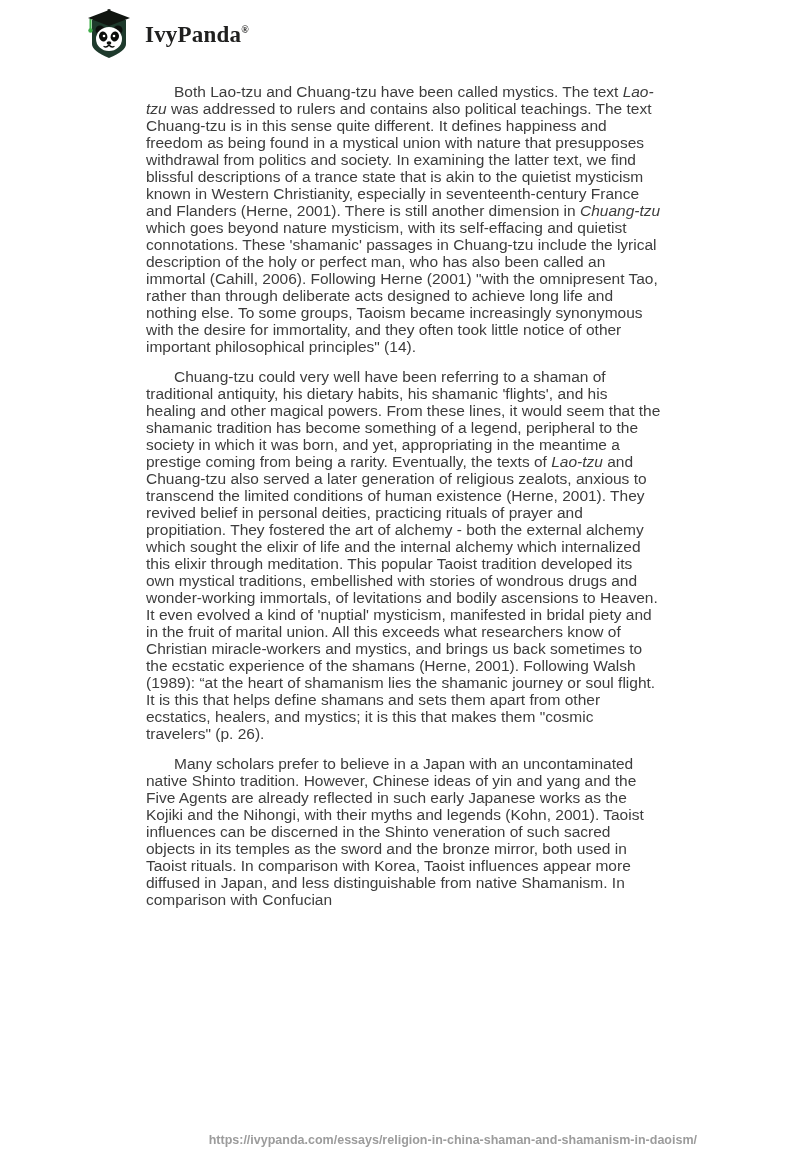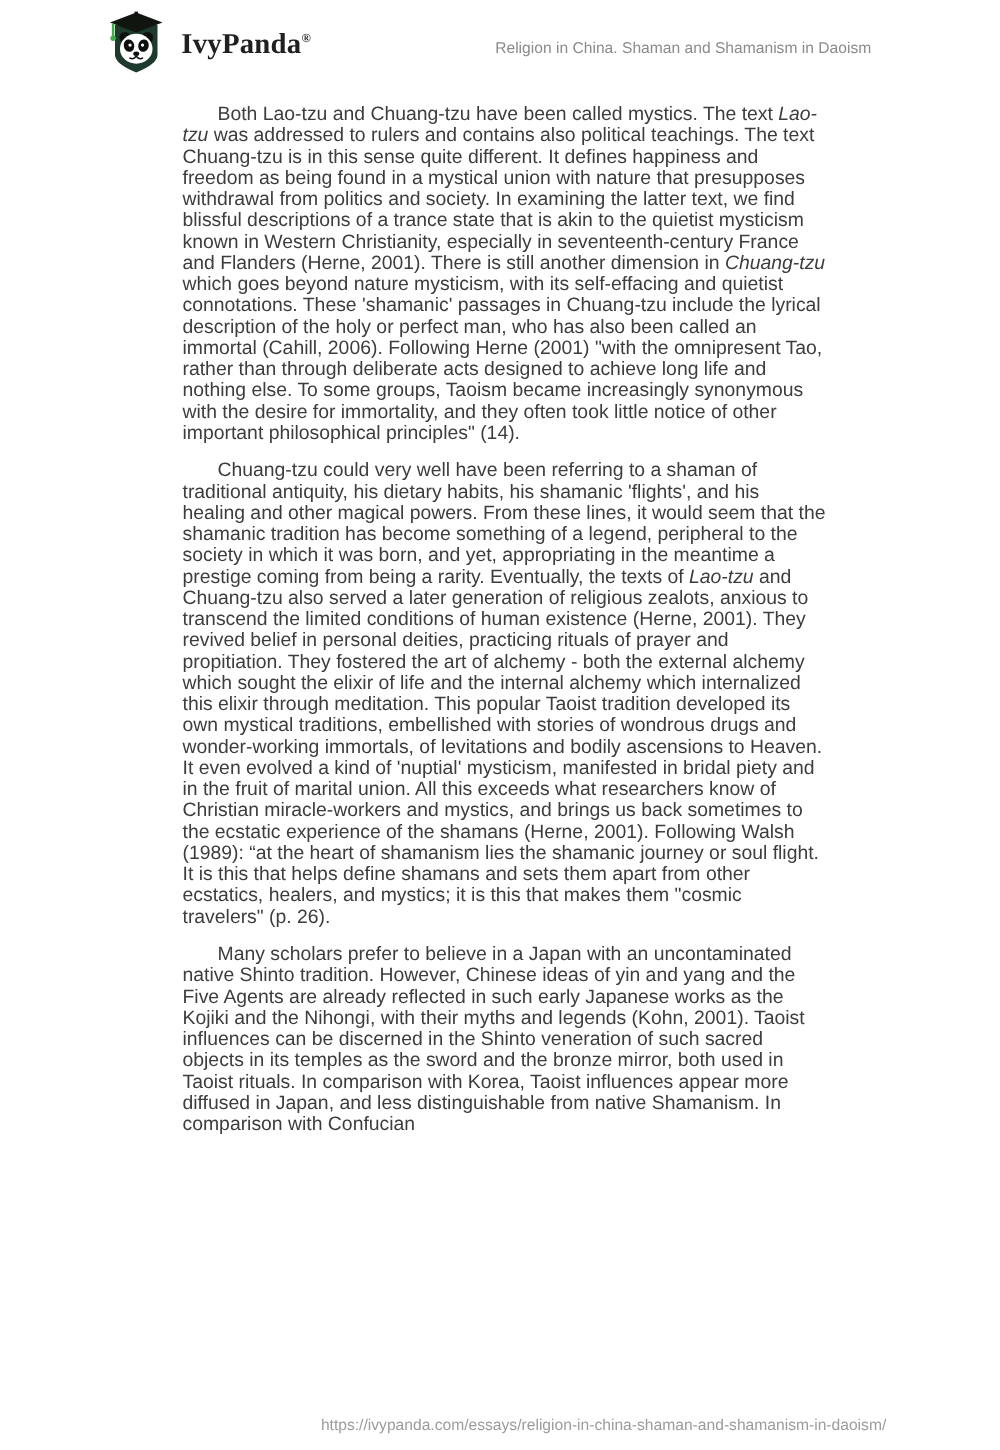--- a/index.html
+++ b/index.html
@@ -51,24 +51,25 @@
     line-height: 17px;
   }
   .article p.para {
     margin: 0 0 13px 0;
     text-indent: 28px;
     text-align: left;
   }
   .article em { font-style: italic; }
   .footer-url {
     position: absolute;
-    right: 21px;
+    right: 33px;
     bottom: 13px;
     font-size: 12.5px;
     color: #9c9c9c;
+    font-weight: bold;
   }
 </style>
 </head>
 <body>
 
 <div class="page">
 
   <div class="header">
     <div class="brand-wrap">
       <span>
@@ -88,21 +89,20 @@
           <ellipse cx="18.2" cy="27.5" rx="4.2" ry="5" fill="#0c0f0c" transform="rotate(-12 18.2 27.5)"></ellipse>
           <ellipse cx="29.8" cy="27.5" rx="4.2" ry="5" fill="#0c0f0c" transform="rotate(12 29.8 27.5)"></ellipse>
           <circle cx="19" cy="27" r="1.3" fill="#ffffff"></circle>
           <circle cx="29" cy="27" r="1.3" fill="#ffffff"></circle>
           <ellipse cx="24" cy="34" rx="2.4" ry="1.8" fill="#0c0f0c"></ellipse>
           <path d="M24 36 q-2.5 3 -5 1.5 M24 36 q2.5 3 5 1.5" stroke="#0c0f0c" stroke-width="1.3" fill="none" stroke-linecap="round"></path>
         </svg>
       </span>
       <span class="brand-text"><span>IvyPanda</span><span class="brand-reg">®</span></span>
     </div>
-    <div class="page-title">Religion in China. Shaman and Shamanism in Daoism</div>
   </div>
 
   <div class="article">
       <p class="para"><span>Both Lao-tzu and Chuang-tzu have been called mystics. The text </span><em>Lao-tzu</em><span> was addressed to rulers and contains also political teachings. The text Chuang-tzu is in this sense quite different. It defines happiness and freedom as being found in a mystical union with nature that presupposes withdrawal from politics and society. In examining the latter text, we find blissful descriptions of a trance state that is akin to the quietist mysticism known in Western Christianity, especially in seventeenth-century France and Flanders (Herne, 2001). There is still another dimension in </span><em>Chuang-tzu</em><span> which goes beyond nature mysticism, with its self-effacing and quietist connotations. These 'shamanic' passages in Chuang-tzu include the lyrical description of the holy or perfect man, who has also been called an immortal (Cahill, 2006). Following Herne (2001) "with the omnipresent Tao, rather than through deliberate acts designed to achieve long life and nothing else. To some groups, Taoism became increasingly synonymous with the desire for immortality, and they often took little notice of other important philosophical principles" (14).</span></p>
       <p class="para"><span>Chuang-tzu could very well have been referring to a shaman of traditional antiquity, his dietary habits, his shamanic 'flights', and his healing and other magical powers. From these lines, it would seem that the shamanic tradition has become something of a legend, peripheral to the society in which it was born, and yet, appropriating in the meantime a prestige coming from being a rarity. Eventually, the texts of </span><em>Lao-tzu</em><span> and Chuang-tzu also served a later generation of religious zealots, anxious to transcend the limited conditions of human existence (Herne, 2001). They revived belief in personal deities, practicing rituals of prayer and propitiation. They fostered the art of alchemy - both the external alchemy which sought the elixir of life and the internal alchemy which internalized this elixir through meditation. This popular Taoist tradition developed its own mystical traditions, embellished with stories of wondrous drugs and wonder-working immortals, of levitations and bodily ascensions to Heaven. It even evolved a kind of 'nuptial' mysticism, manifested in bridal piety and in the fruit of marital union. All this exceeds what researchers know of Christian miracle-workers and mystics, and brings us back sometimes to the ecstatic experience of the shamans (Herne, 2001). Following Walsh (1989): “at the heart of shamanism lies the shamanic journey or soul flight. It is this that helps define shamans and sets them apart from other ecstatics, healers, and mystics; it is this that makes them "cosmic travelers" (p. 26).</span></p>
       <p class="para"><span>Many scholars prefer to believe in a Japan with an uncontaminated native Shinto tradition. However, Chinese ideas of yin and yang and the Five Agents are already reflected in such early Japanese works as the Kojiki and the Nihongi, with their myths and legends (Kohn, 2001). Taoist influences can be discerned in the Shinto veneration of such sacred objects in its temples as the sword and the bronze mirror, both used in Taoist rituals. In comparison with Korea, Taoist influences appear more diffused in Japan, and less distinguishable from native Shamanism. In comparison with Confucian</span></p>
     </div>
 
   <div class="footer-url">https://ivypanda.com/essays/religion-in-china-shaman-and-shamanism-in-daoism/</div>
 

